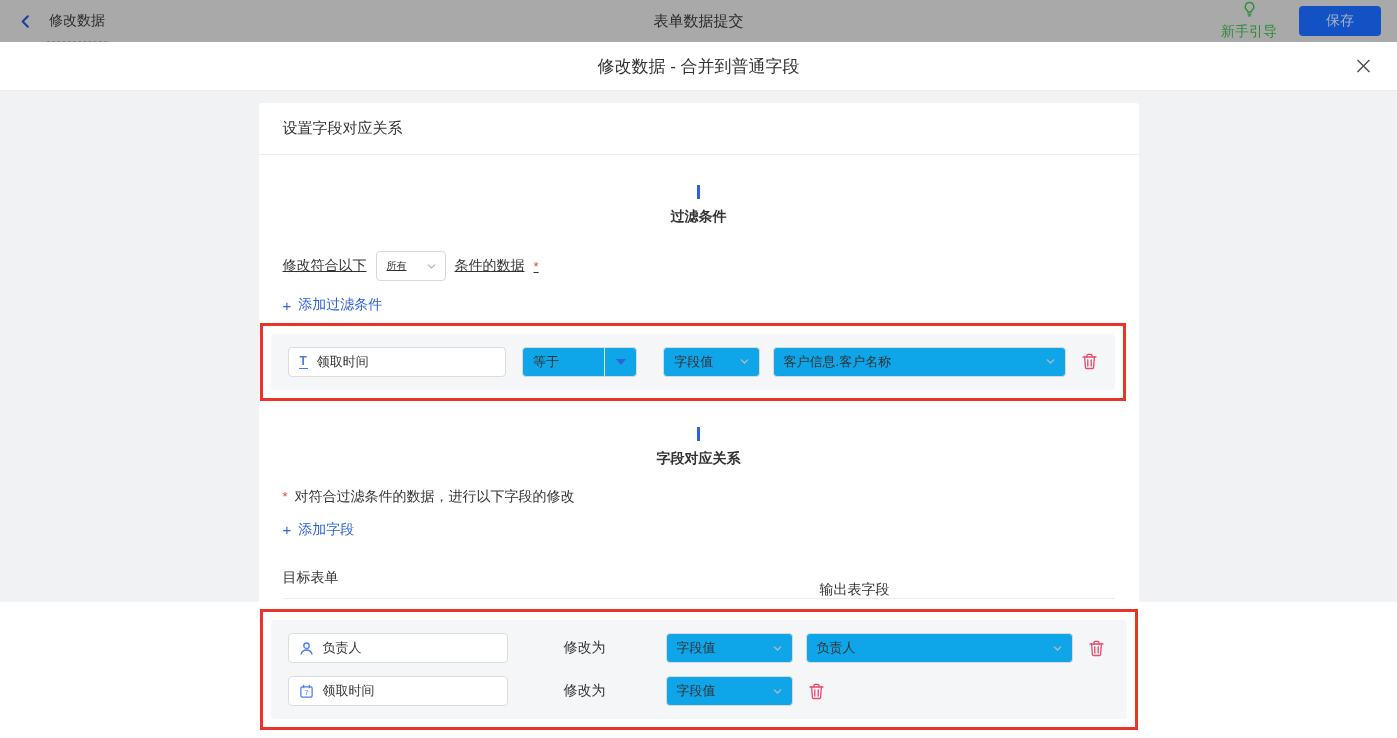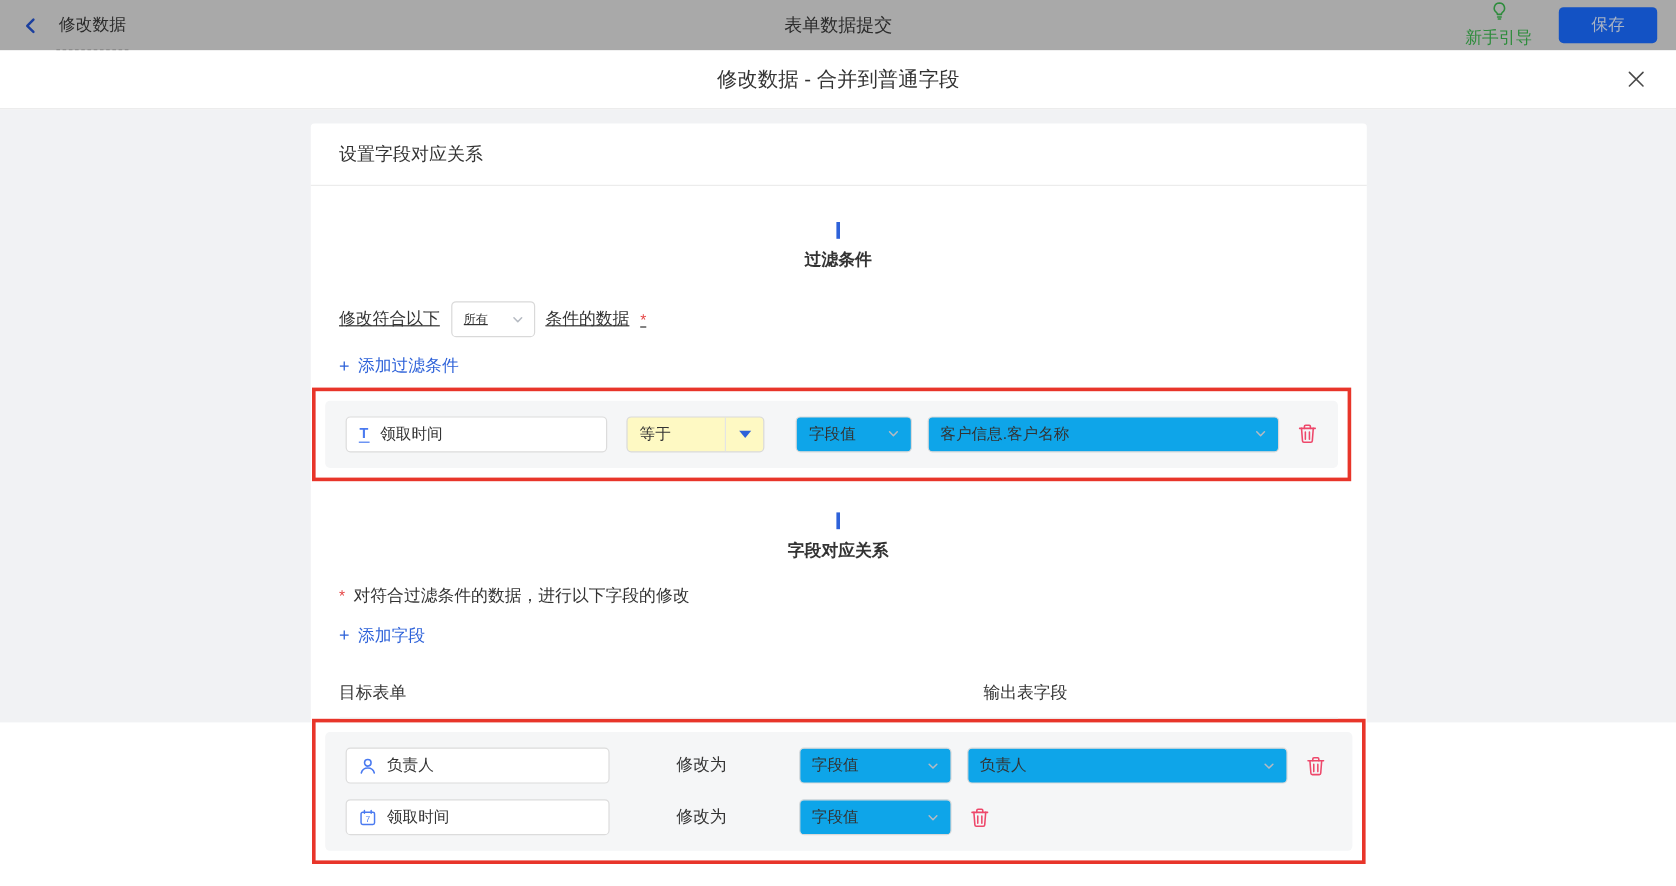--- a/index.html
+++ b/index.html
@@ -57,40 +57,40 @@
 
   .row { display:flex; align-items:center; height:30px; }
   .field-box { width:220px; height:30px; background:#fff; border:1px solid #dcdcdc;
     border-radius:4px; display:flex; align-items:center; gap:9px; padding:0 10px;
     font-size:13px; color:#333; cursor:pointer; }
   .t-icon { color:#4a7af0; font-weight:600; font-size:12px; line-height:1;
     border-bottom:1.5px solid #4a7af0; padding:0 1px 1px; }
   .select { height:30px; background:#0ea5e9; border:1px solid #d9d9d9; border-radius:4px;
     display:flex; align-items:center; justify-content:space-between;
     padding:0 9px 0 10px; font-size:13px; color:#333; cursor:pointer; }
-  .op-select { width:116px; height:30px; margin-left:16px; background:#fef9c3;
+  .op-select { width:116px; height:30px; margin-left:16px; background:#0ea5e9;
     border:1px solid #d9d9d9; border-radius:4px; display:flex; cursor:pointer; }
   .op-label { flex:1; display:flex; align-items:center; padding:0 10px; font-size:13px; }
   .op-caret-zone { width:32px; border-left:1px solid #e4e4e4; display:flex;
     align-items:center; justify-content:center; }
   .caret-down { width:0; height:0; border-left:5px solid transparent;
     border-right:5px solid transparent; border-top:6px solid #2e62d9; }
 
   .sel-ftype { width:97px; margin-left:26px; }
   .sel-fval  { width:296px; margin-left:13px; }
   .sel-mtype { width:127px; margin-left:60px; }
   .sel-mval  { width:267px; margin-left:13px; }
   .modify-label { margin-left:56px; font-size:14px; color:#333; }
   .trash-btn { margin-left:16px; background:none; border:none; cursor:pointer; line-height:0; }
 
   .mapping-desc { margin-top:20px; display:flex; align-items:center; gap:7px;
     font-size:14px; color:#333; }
   .cols { margin-top:30px; position:relative; padding-bottom:11px;
     border-bottom:1px solid #ececec; font-size:14px; color:#333; }
-  .col-output { position:absolute; left:537px; top:0; }
+  .col-output { position:absolute; left:537px; top:12px; }
 
   .footer { margin:50px -24px 0; border-top:1px solid #ececec;
     padding:14px 0 12px; display:flex; justify-content:center; gap:10px; }
 </style>
 </head>
 <body>
 
 <div class="topbar">
   <div class="back-group">
     <span style="line-height:0;">
@@ -213,21 +213,21 @@
         <span class="plus">+</span>
         <span>添加字段</span>
       </div>
 
       <div class="cols">
         <span>目标表单</span>
         <span class="col-output">输出表字段</span>
       </div>
 
       
-      <div class="red-box wide" style="margin-top:0;">
+      <div class="red-box wide" style="margin-top:10px;">
         <div class="row-container">
 
           <div class="row">
             <div class="field-box">
               <span style="line-height:0;">
                 <svg width="15" height="15" viewBox="0 0 16 16" fill="none" stroke="#4a7af0" stroke-width="1.4" stroke-linecap="round" stroke-linejoin="round">
                     <circle cx="8" cy="5" r="2.9"></circle>
                     <path d="M2.2 14c.8-2.9 3-4.4 5.8-4.4s5 1.5 5.8 4.4"></path>
                   </svg>
               </span>

